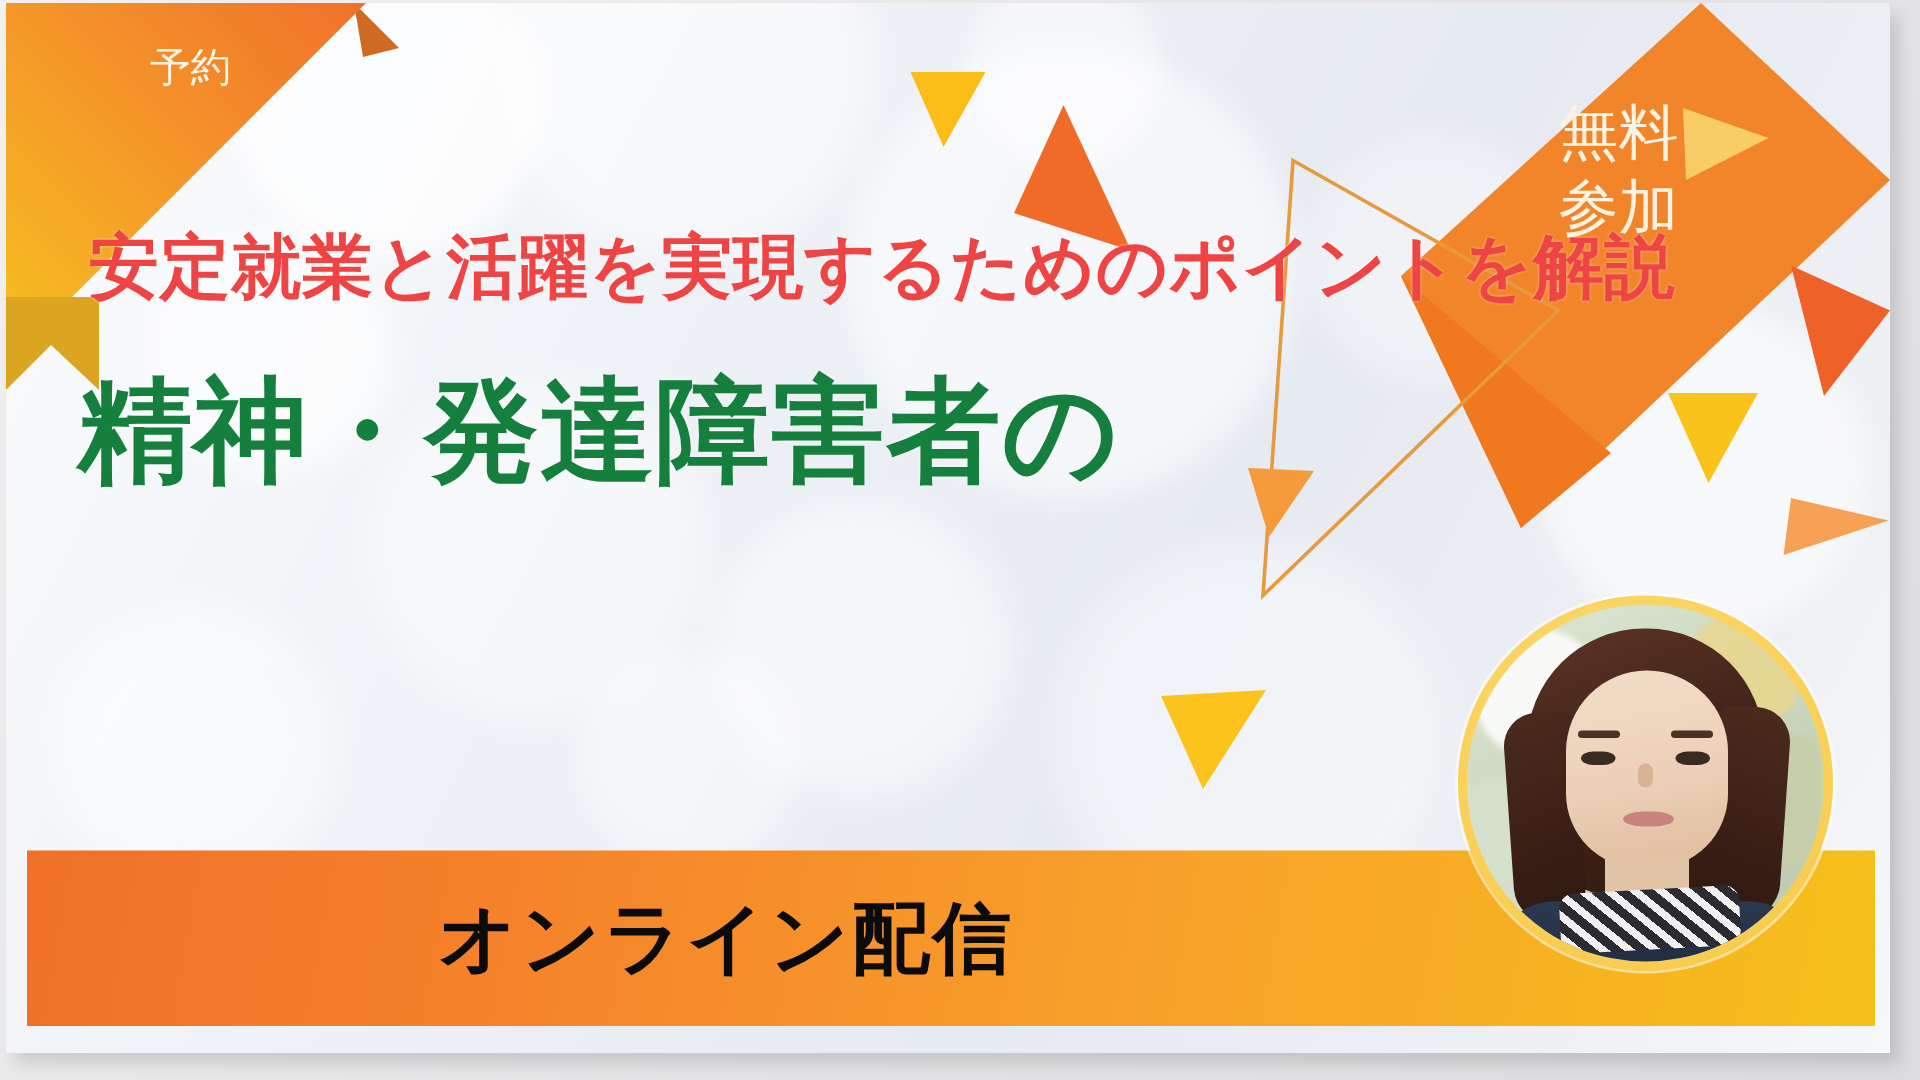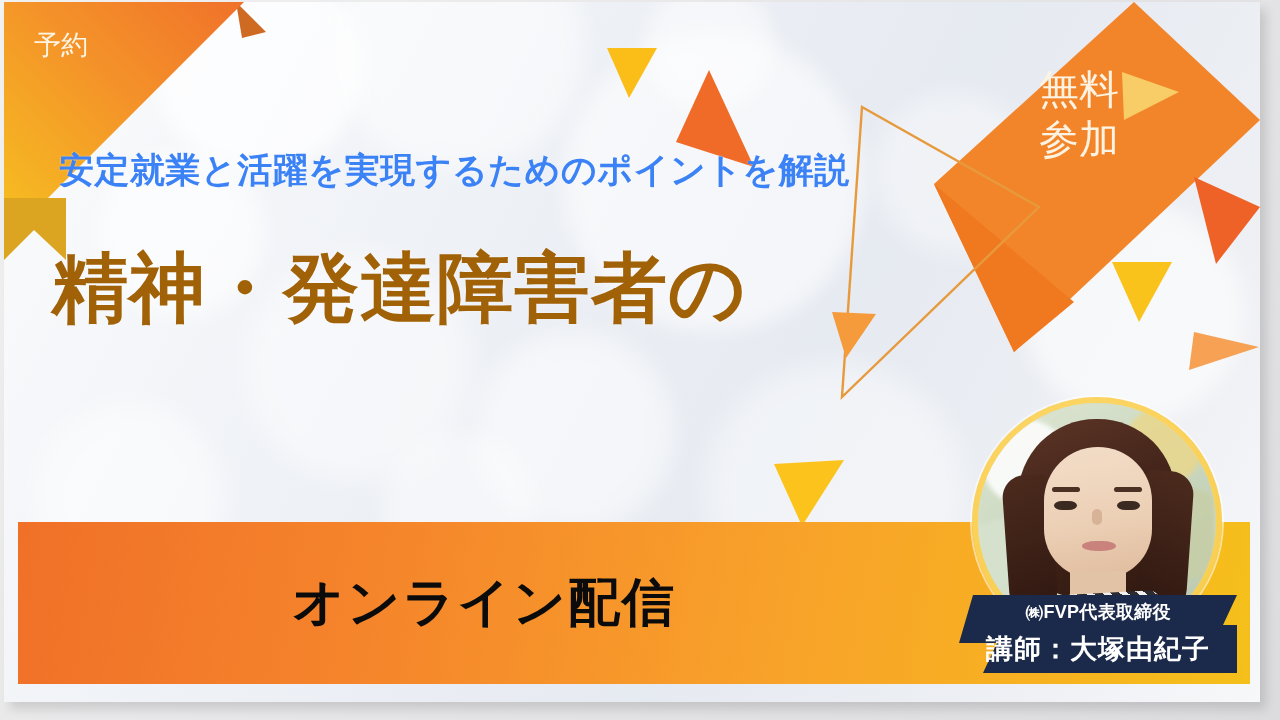--- a/index.html
+++ b/index.html
@@ -43,48 +43,48 @@
     z-index:6;
   }
 
   
   .tri{ position:absolute; }
 
   
   .subtitle{
     position:absolute;
     left:55px; top:145px;
-    font-size:35px;
+    font-size:47px;
     font-weight:bold;
     letter-spacing:.5px;
-    color:#3b82f6;
+    color:#ef4444;
     white-space:nowrap;
     z-index:8;
     text-shadow:0 0 2px rgba(255,255,255,.55);
   }
   .maintitle{
     position:absolute;
     left:48px; top:238px;
     z-index:8;
-    color:#a16207;
+    color:#15803d;
   }
   .maintitle .line{
     font-size:76px;
     font-weight:bold;
     line-height:1.25;
     letter-spacing:1px;
     white-space:nowrap;
     text-shadow:0 0 3px rgba(255,255,255,.5);
   }
 
   
   .bottom-bar{
     position:absolute;
     left:14px; bottom:18px;
-    width:1232px; height:162px;
+    width:1232px; height:117px;
     background:linear-gradient(100deg,#f07028 0%,#f5842b 28%,#f8a22a 62%,#f7b41f 86%,#f5c01b 100%);
     z-index:7;
   }
   .bottom-bar-label{
     position:absolute;
     left:0; right:300px; top:50%;
     transform:translateY(-50%);
     text-align:center;
     font-size:52px;
     font-weight:bold;
@@ -168,21 +168,21 @@
 
   
   .corner-text{
     position:absolute;
     left:30px; top:24px;
     width:120px;
     color:#fdf4e3;
     font-size:27px;
     font-weight:500;
     line-height:1.45;
-    text-align:left;
+    text-align:right;
     z-index:7;
     transform:rotate(0deg);
   }
   
   .free-text{
     position:absolute;
     left:1010px; top:62px;
     width:130px;
     color:#fdf3e2;
     font-size:40px;
@@ -276,22 +276,15 @@
         <div class="p-eye" style="left:76px;top:98px;"></div>
         <div class="p-eye" style="left:139px;top:98px;"></div>
         <div class="p-nose"></div>
         <div class="p-mouth"></div>
         <div class="p-neck"></div>
         <div class="p-jacket"></div>
         <div class="p-scarf"></div>
       </div>
     </div>
 
-    <div class="speaker">
-      <svg style="position:absolute;left:0;top:0;width:278px;height:78px;" viewBox="0 0 278 78">
-        <polygon points="14,0 278,0 264,30 278,30 278,78 24,78 38,48 0,48" fill="#1b2a4a"></polygon>
-      </svg>
-      <div class="sp-role">㈱FVP代表取締役</div>
-      <div class="sp-name">講師：大塚由紀子</div>
-    </div>
 
   </div>
 </div>
 
 </body></html>

